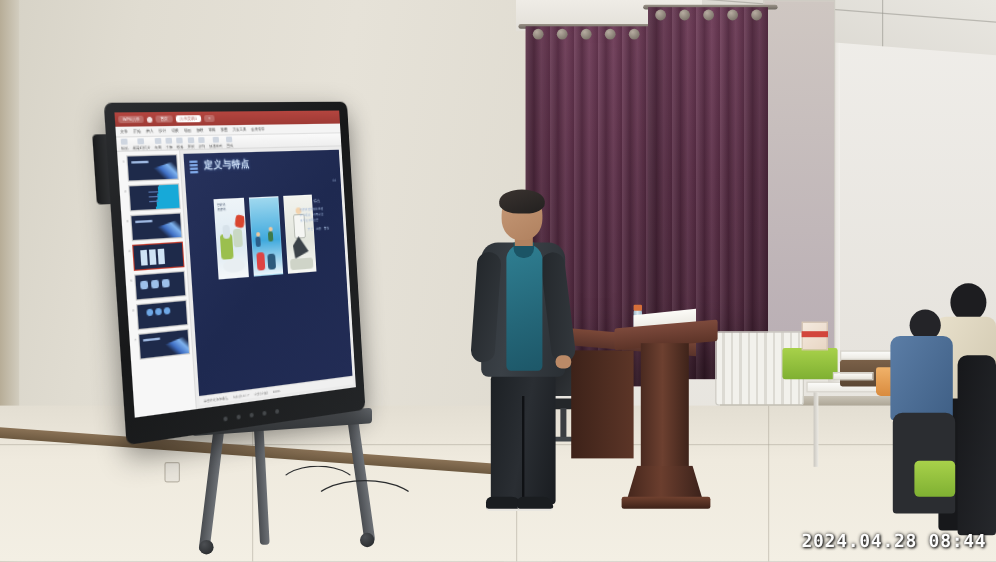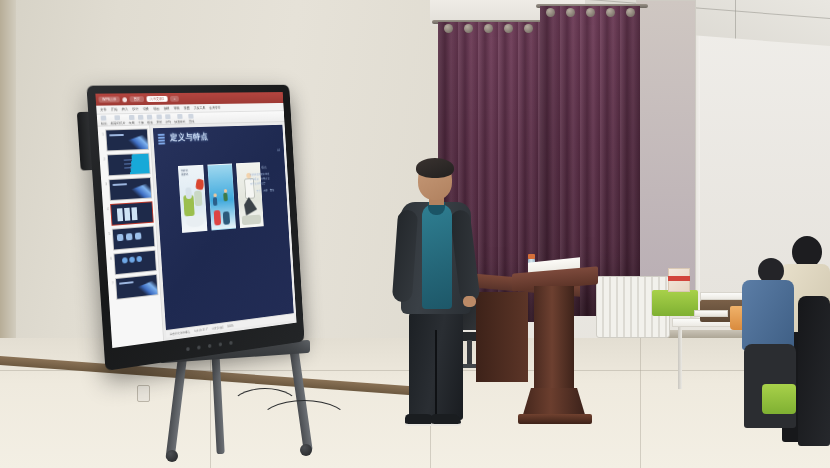--- a/index.html
+++ b/index.html
@@ -651,13 +651,14 @@
   <div class="person" style="left:742px;top:258px;width:56px;height:170px;">
     <div class="pr-head" style="left:16px;top:0;width:26px;height:26px;background:#242428;"></div>
     <div class="pr-body" style="left:0;top:22px;width:52px;height:70px;background:linear-gradient(120deg,#5b7da6,#3f5f85);"></div>
     <div class="pr-body" style="left:2px;top:86px;width:52px;height:84px;background:#2b2d31;"></div>
   </div>
   <div class="person" style="left:798px;top:296px;width:32px;height:150px;">
     <div class="pr-body" style="left:0;top:0;width:32px;height:150px;background:linear-gradient(100deg,#16171a,#26282c);"></div>
   </div>
   <div class="green-bin" style="left:762px;top:384px;width:34px;height:30px;border-radius:4px;"></div>
 
+  <div class="timestamp">2024.04.28 08:44</div>
 </div>
 
 </body></html>

